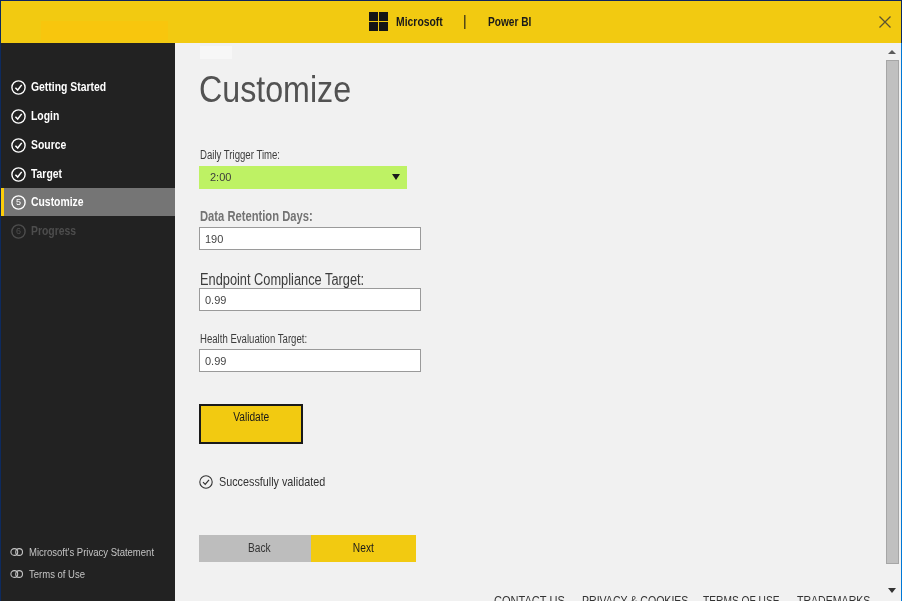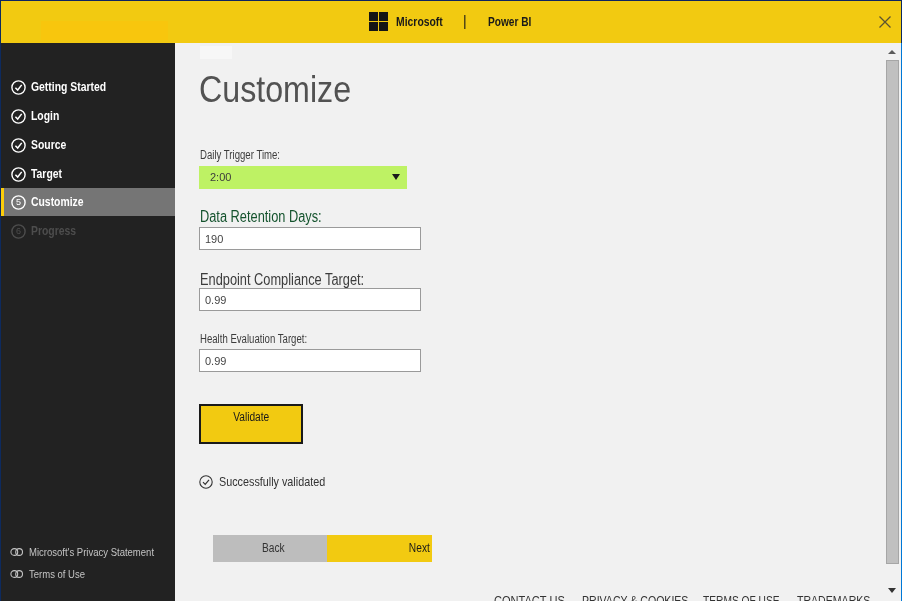--- a/index.html
+++ b/index.html
@@ -80,21 +80,21 @@
 
   <div class="abs" style="left:200px;top:46px;width:32px;height:13px;background:#f7f7f7;"></div>
   <div class="abs" style="left:199px;top:69px;font-size:37px;font-weight:300;color:#525252;"><span class="sq" style="transform:scaleX(0.87);">Customize</span></div>
 
   <div class="abs" style="left:200px;top:148px;font-size:12px;color:#3c3c3c;"><span class="sq" style="transform:scaleX(0.80);">Daily Trigger Time:</span></div>
   <div class="abs" style="left:199px;top:166px;width:208px;height:23px;background:#bef264;">
     <div class="abs" style="left:11px;top:5px;font-size:11px;color:#3c3c3c;">2:00</div>
     <div class="abs" style="right:7px;top:8px;width:0;height:0;border-left:4px solid transparent;border-right:4px solid transparent;border-top:6px solid #1a1a1a;"></div>
   </div>
 
-  <div class="abs" style="left:200px;top:208px;font-size:16px;color:#14532d;"><span class="sq" style="transform:scaleX(0.80);">Data Retention Days:</span></div>
+  <div class="abs" style="left:200px;top:208px;font-size:14px;color:#737373;font-weight:bold;"><span class="sq" style="transform:scaleX(0.80);">Data Retention Days:</span></div>
   <div class="abs" style="left:199px;top:227px;width:222px;height:23px;background:#fff;border:1px solid #9a9a9a;">
     <div class="abs" style="left:5px;top:5px;font-size:11px;color:#444;">190</div>
   </div>
 
   <div class="abs" style="left:200px;top:271px;font-size:16px;color:#3c3c3c;"><span class="sq" style="transform:scaleX(0.80);">Endpoint Compliance Target:</span></div>
   <div class="abs" style="left:199px;top:288px;width:222px;height:23px;background:#fff;border:1px solid #9a9a9a;">
     <div class="abs" style="left:5px;top:5px;font-size:11px;color:#444;">0.99</div>
   </div>
 
   <div class="abs" style="left:200px;top:332px;font-size:12px;color:#3c3c3c;"><span class="sq" style="transform:scaleX(0.80);">Health Evaluation Target:</span></div>
@@ -105,24 +105,24 @@
   <div class="abs" style="left:199px;top:404px;width:104px;height:40px;background:#f2ca11;border:2px solid #1a1a1a;text-align:center;">
     <span style="font-size:12px;color:#1a1a1a;line-height:23px;display:inline-block;transform:scaleX(0.85);">Validate</span>
   </div>
 
   <svg class="abs" style="left:199px;top:475px;" width="14" height="14" viewBox="0 0 14 14">
     <circle cx="7" cy="7" r="6.2" stroke="#333" stroke-width="1.1" fill="none"></circle>
     <path d="M4 7.2 L6.2 9.4 L10 4.8" stroke="#333" stroke-width="1.2" fill="none"></path>
   </svg>
   <div class="abs" style="left:219px;top:474px;font-size:13px;color:#333;"><span class="sq" style="transform:scaleX(0.83);">Successfully validated</span></div>
 
-  <div class="abs" style="left:199px;top:535px;width:120px;height:27px;background:#bdbdbd;text-align:center;margin-left:14px;">
+  <div class="abs" style="left:199px;top:535px;width:120px;height:27px;background:#bdbdbd;text-align:center;">
     <span style="font-size:12px;color:#333;line-height:27px;display:inline-block;transform:scaleX(0.85);">Back</span>
   </div>
-  <div class="abs" style="left:311px;top:535px;width:105px;height:27px;background:#f2ca11;text-align:right;margin-left:16px;">
+  <div class="abs" style="left:311px;top:535px;width:105px;height:27px;background:#f2ca11;text-align:center;">
     <span style="font-size:12px;color:#1a1a1a;line-height:27px;display:inline-block;transform:scaleX(0.85);">Next</span>
   </div>
 
   <div class="abs" style="left:494px;top:594px;font-size:12px;color:#333;"><span class="sq" style="transform:scaleX(0.92);">CONTACT US</span></div>
   <div class="abs" style="left:582px;top:594px;font-size:12px;color:#333;"><span class="sq" style="transform:scaleX(0.88);">PRIVACY &amp; COOKIES</span></div>
   <div class="abs" style="left:703px;top:594px;font-size:12px;color:#333;"><span class="sq" style="transform:scaleX(0.85);">TERMS OF USE</span></div>
   <div class="abs" style="left:797px;top:594px;font-size:12px;color:#333;"><span class="sq" style="transform:scaleX(0.88);">TRADEMARKS</span></div>
 
   <div class="abs" style="left:884px;top:43px;width:17px;height:558px;background:#f1f1f1;"></div>
   <div class="abs" style="left:886px;top:60px;width:13px;height:504px;background:#c0c0c0;border:1px solid #a6a6a6;"></div>

